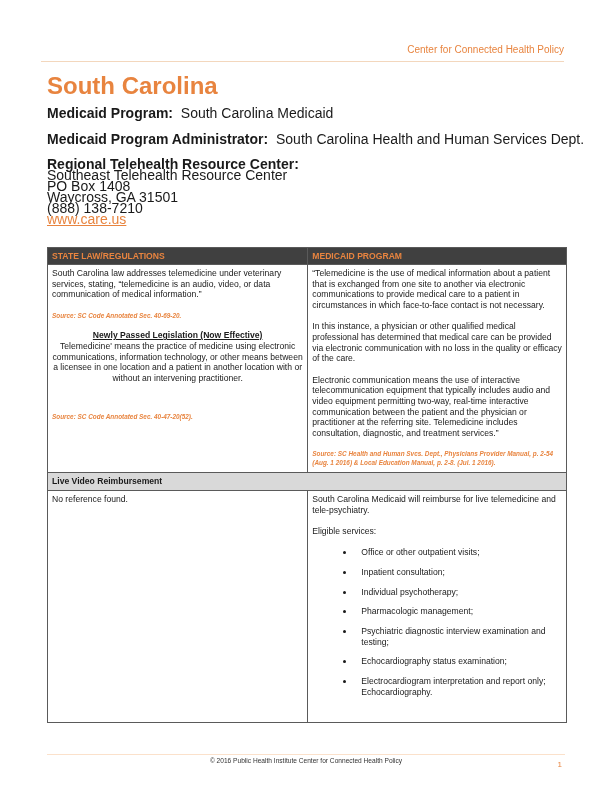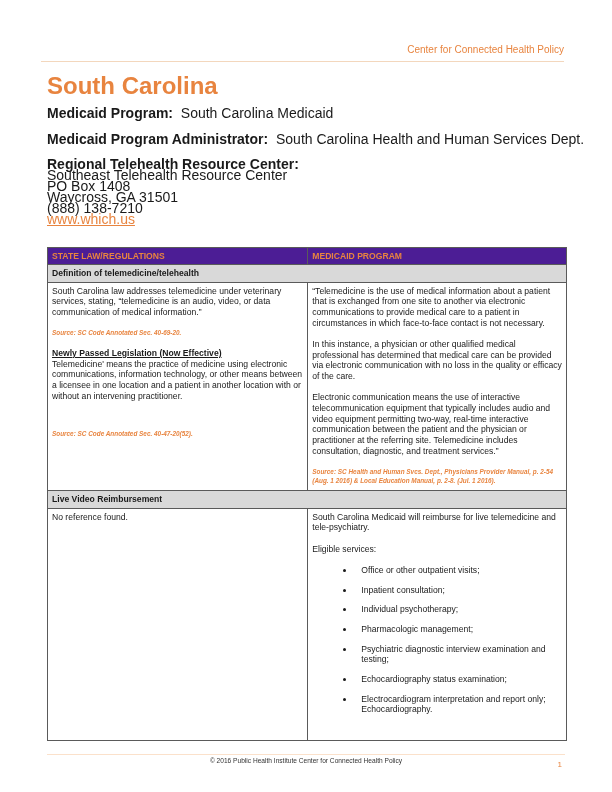--- a/index.html
+++ b/index.html
@@ -12,21 +12,21 @@
                  color: #e8843f; margin: 0; }
   .info { position: absolute; left: 47px; font-size: 14px; line-height: 11px; }
   .info b { font-weight: bold; }
   .info-line { display: block; }
   .link { color: #e8843f; text-decoration: underline; }
 
   table.policy { position: absolute; left: 47px; top: 247px; width: 520px;
                  border-collapse: collapse; font-size: 8.6px; line-height: 10.7px; }
   table.policy td, table.policy th { border: 1px solid #5a5a5a; vertical-align: top;
                  padding: 3px 4px; text-align: left; }
-  table.policy th { background: #4c1d95; color: #e8843f; font-weight: bold; height: 11px;
+  table.policy th { background: #404040; color: #e8843f; font-weight: bold; height: 11px;
                  padding: 3px 4px 2px 4px; }
   .section-row td { background: #d9d9d9; font-weight: bold; padding: 3px 4px 4px 4px; }
   .col-left { width: 253px; }
   .col-right { width: 251px; }
   .cell p { margin: 0 0 10.5px 0; }
   .source { color: #e8843f; font-style: italic; font-weight: bold; font-size: 6.4px; line-height: 9px; }
   .subhead { font-weight: bold; text-decoration: underline; display: block; }
   ul.services { margin: 0 0 0 0; padding-left: 34px; }
   ul.services li { margin: 9px; padding-left: 6px; }
 
@@ -54,37 +54,34 @@
   <b>Medicaid Program Administrator:</b>&nbsp;
   <span>South Carolina Health and Human Services Dept.</span>
 </div>
 
 <div class="info" style="top:159px;">
   <b class="info-line">Regional Telehealth Resource Center:</b>
   <span class="info-line">Southeast Telehealth Resource Center</span>
   <span class="info-line">PO Box 1408</span>
   <span class="info-line">Waycross, GA 31501</span>
   <span class="info-line">(888) 138-7210</span>
-  <a class="info-line link">www.which.us</a>
+  <a class="info-line link">www.care.us</a>
 </div>
 
 <table class="policy">
   <tbody>
       <tr>
     <th class="col-left">STATE LAW/REGULATIONS</th>
     <th class="col-right">MEDICAID PROGRAM</th>
   </tr>
-  <tr class="section-row">
-    <td colspan="2">Definition of telemedicine/telehealth</td>
-  </tr>
   <tr>
     <td class="cell col-left">
       <p>South Carolina law addresses telemedicine under veterinary services, stating, “telemedicine is an audio, video, or data communication of medical information.”</p>
       <p class="source">Source: SC Code Annotated Sec. 40-69-20.</p>
-      <p style="margin-bottom:28px;">
+      <p style="margin-bottom:28px;text-align:center;">
         <span class="subhead">Newly Passed Legislation (Now Effective)</span>
         <span>Telemedicine' means the practice of medicine using electronic communications, information technology, or other means between a licensee in one location and a patient in another location with or without an intervening practitioner.</span>
       </p>
       <p class="source">Source: SC Code Annotated Sec. 40-47-20(52).</p>
     </td>
     <td class="cell col-right">
       <p>“Telemedicine is the use of medical information about a patient that is exchanged from one site to another via electronic communications to provide medical care to a patient in circumstances in which face-to-face contact is not necessary.</p>
       <p>In this instance, a physician or other qualified medical professional has determined that medical care can be provided via electronic communication with no loss in the quality or efficacy of the care.</p>
       <p>Electronic communication means the use of interactive telecommunication equipment that typically includes audio and video equipment permitting two-way, real-time interactive communication between the patient and the physician or practitioner at the referring site. Telemedicine includes consultation, diagnostic, and treatment services.”</p>
       <p class="source" style="margin-bottom:2px;">Source: SC Health and Human Svcs. Dept., Physicians Provider Manual, p. 2-54 (Aug. 1 2016) &amp; Local Education Manual, p. 2-8. (Jul. 1 2016).</p>

